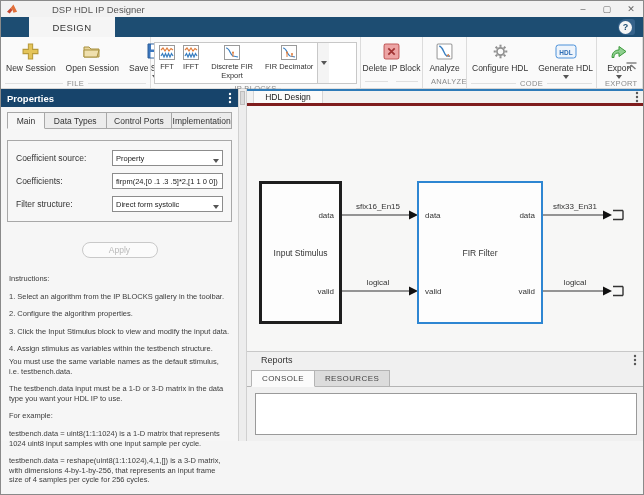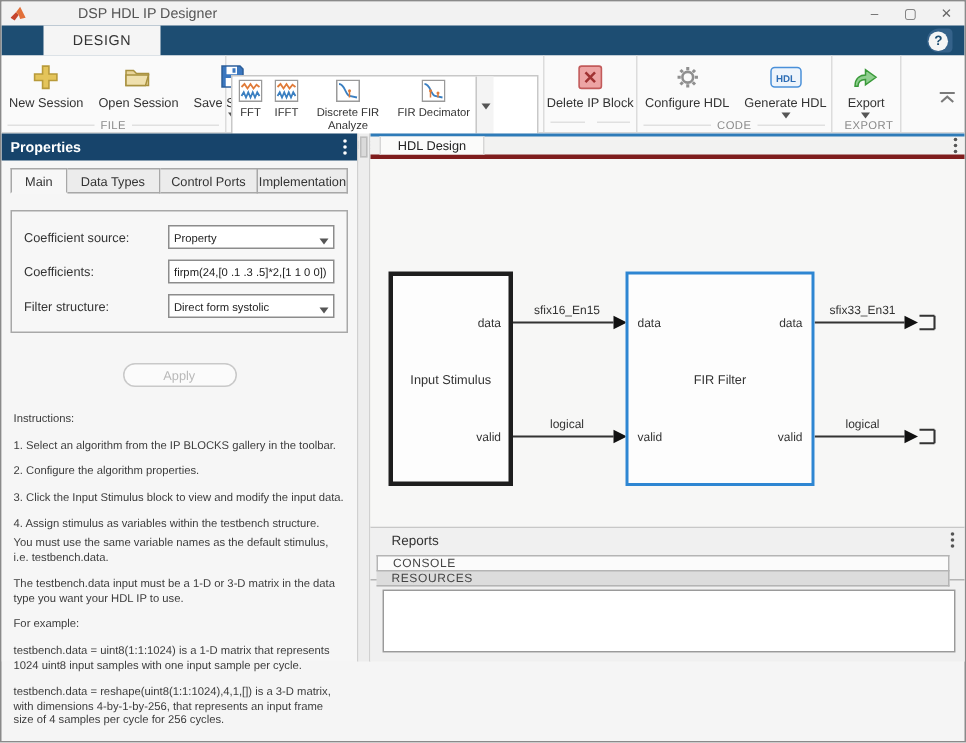--- a/index.html
+++ b/index.html
@@ -13,21 +13,21 @@
     background:#f2f2f2; display:flex; align-items:center; }
   .ml-logo{ width:11px; height:10px; margin-left:6px; }
   .title-text{ font-size:9.5px; color:#555; margin-left:6px;padding-left:28px; }
   .win-controls{ margin-left:auto; display:flex; }
   .win-btn{ width:24px; height:16px; font-size:9px; color:#666; display:flex;
     align-items:center; justify-content:center; cursor:default; }
 
   
   .ribbon-tabs{ position:absolute; left:0; top:16px; width:100%; height:20px;
     background:#1d4d72; display:flex; align-items:flex-end; }
-  .ribbon-tab{ margin-left:28px; width:78px; height:20px; background:#f5f5f5;
+  .ribbon-tab{ margin-left:28px; width:86px; height:20px; background:#f5f5f5;
     color:#333; font-size:9.5px; display:flex; align-items:center; justify-content:center;
     letter-spacing:.4px; }
   .help-wrap{ margin-left:auto; margin-right:8px; height:16px; margin-bottom:2px;
     background:#35628a; border-radius:8px 3px 3px 8px; display:flex; align-items:center;
     padding:0 3px 0 1px; }
   .help-circle{ width:13px; height:13px; border-radius:50%; background:#f5f5f5;
     color:#1d4d72; font-size:9px; font-weight:bold; display:flex; align-items:center;
     justify-content:center; }
 
   
@@ -109,21 +109,21 @@
   .port{ position:absolute; font-size:8px; color:#333; }
   .wires{ position:absolute; left:0; top:0; }
   .wires text{ font-family:"Liberation Sans", sans-serif; font-size:8px; fill:#333; }
 
   
   .reports{ flex:1; border-top:1px solid #c8c8c8; background:#f0f0f0; display:flex;
     flex-direction:column; }
   .rep-header{ height:16px; display:flex; align-items:center; padding:0 8px 0 14px; }
   .rep-header .rh-title{ font-size:9px; color:#333; }
   .rep-header .kebab{ margin-left:auto; }
-  .rep-tabs{ display:flex; padding:2px 12px 0 4px; border-bottom:1px solid #b4b4b4; height:19px;flex-direction:column; }
+  .rep-tabs{ display:flex; padding:2px 12px 0 4px; border-bottom:1px solid #b4b4b4; height:19px; }
   .rtab{ font-size:8px; letter-spacing:.4px; color:#444; display:flex; align-items:center;
     padding:0 10px; border:1px solid #b4b4b4; background:#dcdcdc; border-left:none;
     margin-bottom:-1px; }
   .rtab:first-child{ border-left:1px solid #b4b4b4; }
   .rtab.sel{ background:#fbfbfb; border-bottom:1px solid #fbfbfb; }
   .console-box{ margin:6px 8px; height:42px; background:#fff; border:1px solid #9a9a9a; }
 
   .kebab{ display:inline-flex; }
 </style>
 </head>
@@ -184,21 +184,21 @@
           <span class="lbl">Save Session</span>
           <span class="caret"></span>
         </div>
       </div>
       <div class="ts-footer">
           <span>FILE</span>
         </div>
     </div>
 
     <div class="ts-group" style="width:212px">
-      <div class="ts-items" style="padding-top:13px">
+      <div class="ts-items" style="padding-top:5px">
         <div class="gallery" style="flex:1">
           <div class="gal-item">
             <span class="icon">
               <svg width="16" height="15" viewBox="0 0 16 15">
                   <rect x="0.5" y="0.5" width="15" height="14" fill="#fff" stroke="#9a9a9a"></rect>
                   <polyline points="2,5 4,3 6,6 8,3 10,6 12,3.5 14,5" fill="none" stroke="#e07b39" stroke-width="1.2"></polyline>
                   <polyline points="2,11 3.5,8.5 5,12 6.5,8.5 8,12 9.5,8.5 11,12 12.5,8.5 14,11" fill="none" stroke="#3a7fc1" stroke-width="1.2"></polyline>
                 </svg>
             </span>
             <span class="lbl">FFT</span>
@@ -215,21 +215,21 @@
           </div>
           <div class="gal-item">
             <span class="icon">
               <svg width="16" height="15" viewBox="0 0 16 15">
                   <rect x="0.5" y="0.5" width="15" height="14" fill="#fff" stroke="#9a9a9a"></rect>
                   <path d="M2,3 C6,3 6,10 9,11 L14,12" fill="none" stroke="#3a7fc1" stroke-width="1.2"></path>
                   <line x1="9" y1="12" x2="9" y2="8" stroke="#e07b39" stroke-width="1"></line>
                   <circle cx="9" cy="7.5" r="1" fill="#e07b39"></circle>
                 </svg>
             </span>
-            <span class="lbl">Discrete FIR Analyze</span>
+            <span class="lbl">Discrete FIR Export</span>
           </div>
           <div class="gal-item">
             <span class="icon">
               <svg width="16" height="15" viewBox="0 0 16 15">
                   <rect x="0.5" y="0.5" width="15" height="14" fill="#fff" stroke="#9a9a9a"></rect>
                   <path d="M2,3 C6,3 6,10 9,11 L14,12" fill="none" stroke="#3a7fc1" stroke-width="1.2"></path>
                   <line x1="6" y1="12" x2="6" y2="8" stroke="#e07b39" stroke-width="1"></line>
                   <circle cx="6" cy="7.5" r="1" fill="#e07b39"></circle>
                   <line x1="11" y1="12" x2="11" y2="9.5" stroke="#e07b39" stroke-width="1"></line>
                   <circle cx="11" cy="9" r="1" fill="#e07b39"></circle>
@@ -257,20 +257,37 @@
               </svg>
           </span>
           <span class="lbl">Delete IP Block</span>
         </div>
       </div>
       <div class="ts-footer">
           <span></span>
         </div>
     </div>
 
+    <div class="ts-group" style="width:44px">
+      <div class="ts-items" style="justify-content:center">
+        <div class="ts-btn">
+          <span class="icon">
+            <svg width="17" height="17" viewBox="0 0 16 16">
+                <rect x="1" y="1" width="14" height="14" rx="1" fill="#fff" stroke="#9a9a9a"></rect>
+                <path d="M3,3 C7,3 7,11 10,12 L13,12.5" fill="none" stroke="#3a7fc1" stroke-width="1.3"></path>
+                <polyline points="10,13 11.5,10.5 13,13" fill="none" stroke="#e07b39" stroke-width="0.9"></polyline>
+              </svg>
+          </span>
+          <span class="lbl">Analyze</span>
+        </div>
+      </div>
+      <div class="ts-footer">
+          <span>ANALYZE</span>
+        </div>
+    </div>
 
     <div class="ts-group" style="width:130px">
       <div class="ts-items" style="justify-content:space-around">
         <div class="ts-btn">
           <span class="icon">
             <svg width="17" height="17" viewBox="0 0 20 20">
                 <circle cx="10" cy="10" r="4.2" fill="none" stroke="#8f8f8f" stroke-width="2"></circle>
                 <g stroke="#8f8f8f" stroke-width="2.4">
                   <line x1="15.5" y1="10" x2="18" y2="10"></line>
                   <line x1="13.9" y1="13.9" x2="15.7" y2="15.7"></line>

